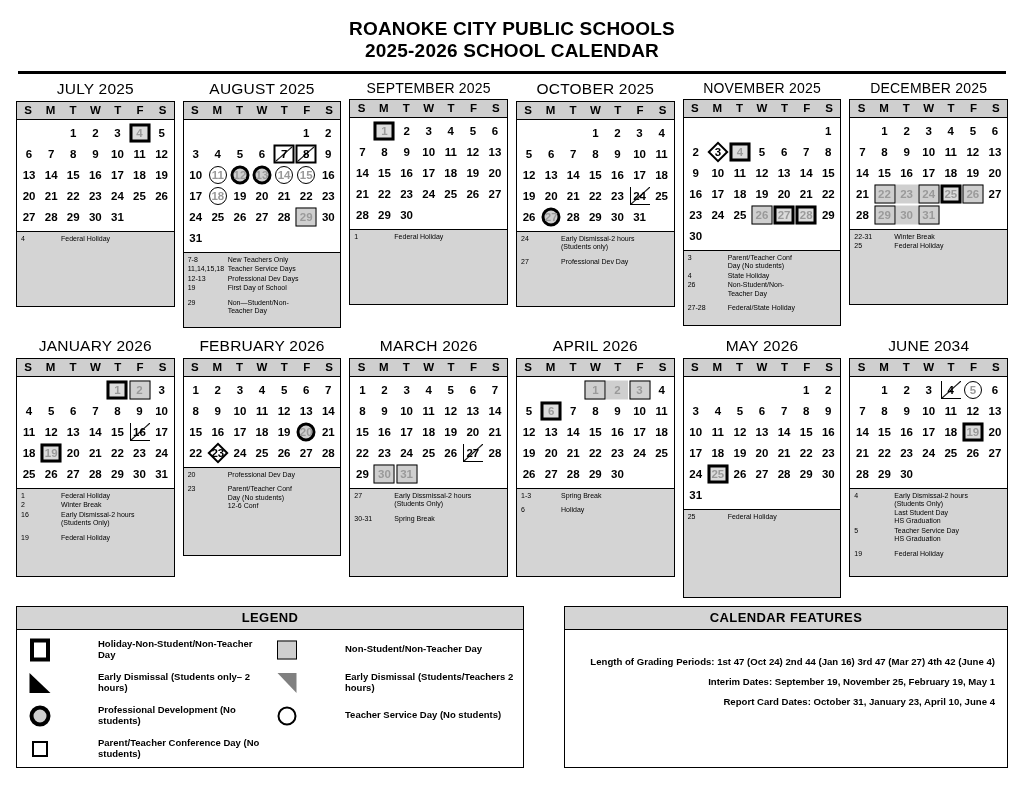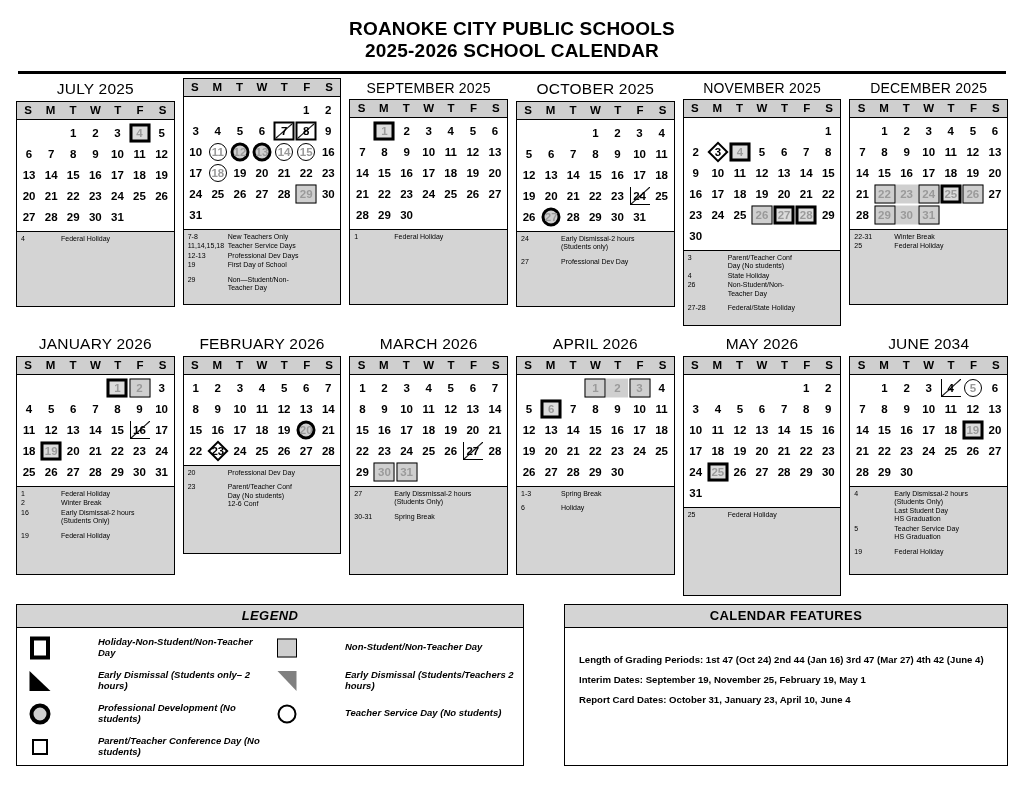--- a/index.html
+++ b/index.html
@@ -60,36 +60,36 @@
   .note-text div { white-space:pre-line; }
 
   .row2 { margin-top:7px; }
   .row2 .notes { height:88px; }
 
   
   .bottom { display:flex; gap:8px; margin-top:8px; }
   .panel { border:1.6px solid #000; }
   .panel-head { background:#d4d4d4; border-bottom:1.6px solid #000; text-align:center;
                 font-weight:bold; font-size:13px; padding:3px 0 4px 0; letter-spacing:.4px; }
-  .legend { width:508px;font-style:italic; }
+  .legend { width:508px; }
   .legend-body { padding:8px 6px 6px 10px; display:grid; grid-template-columns:1fr 1fr; column-gap:4px; row-gap:9px; }
   .leg-item { display:flex; align-items:center; gap:9px; }
   .leg-gfx { width:26px; height:24px; position:relative; flex:none; }
   .leg-gfx > i { position:absolute; left:50%; top:50%; transform:translate(-50%,-50%); display:block; }
   .g-boxblack { width:20px; height:23px; border:4.2px solid #000; background:#fff; }
   .g-boxgray { width:20px; height:19px; border:1.8px solid #000; background:#cfcfcf; }
   .g-tri-b { width:0; height:0; border-left:21px solid #000; border-top:20px solid transparent; }
   .g-tri-g { width:0; height:0; border-right:19px solid #808080; border-bottom:20px solid transparent; }
   .g-circ-thick { width:21px; height:21px; border-radius:50%; border:4px solid #000; background:#cfcfcf; }
   .g-circ-thin { width:19px; height:19px; border-radius:50%; border:2.2px solid #000; background:#fff; }
   .g-diamond { width:16px; height:16px; border:2.6px solid #000; background:#fff;
                transform:translate(-50%,-50%) rotate(45deg); }
   .leg-label { font-size:9.5px; font-weight:bold; line-height:1.15;margin-left:36px; }
   .features { flex:1;margin-left:32px; }
-  .features-body { padding:22px 12px 10px 14px; font-size:9.6px; font-weight:bold; line-height:2.1; }
+  .features-body { padding:22px 12px 10px 14px; font-size:9.6px; font-weight:bold; line-height:2.1;text-align:right; }
 </style>
 </head>
 <body>
 
 <div class="page">
 
   <div class="title-wrap">
     <div class="title-line">ROANOKE CITY PUBLIC SCHOOLS</div>
     <div class="title-line">2025-2026 SCHOOL CALENDAR</div>
   </div>
@@ -210,20 +210,21 @@
         <div class="notes">
           <div class="note-row">
             <div class="note-date">4</div>
             <div class="note-text">
               <div>Federal Holiday</div>
             </div>
           </div>
         </div>
       </div>
       <div class="month">
+        <div class="month-name">AUGUST 2025</div>
         <div class="cal-box">
           <div class="dow">
             <div>S</div>
             <div>M</div>
             <div>T</div>
             <div>W</div>
             <div>T</div>
             <div>F</div>
             <div>S</div>
           </div>

